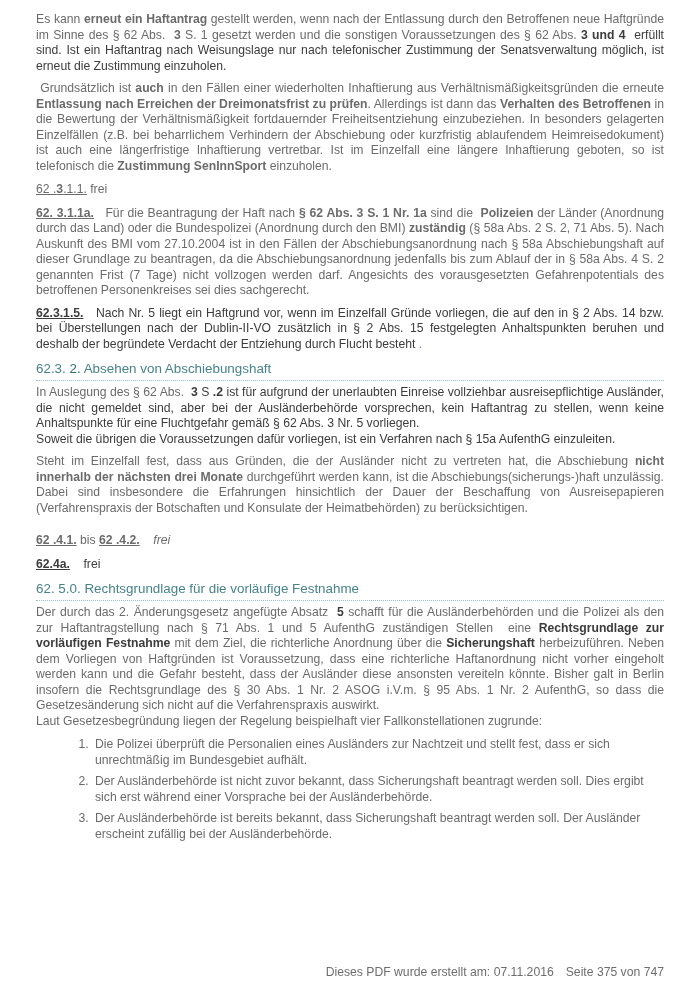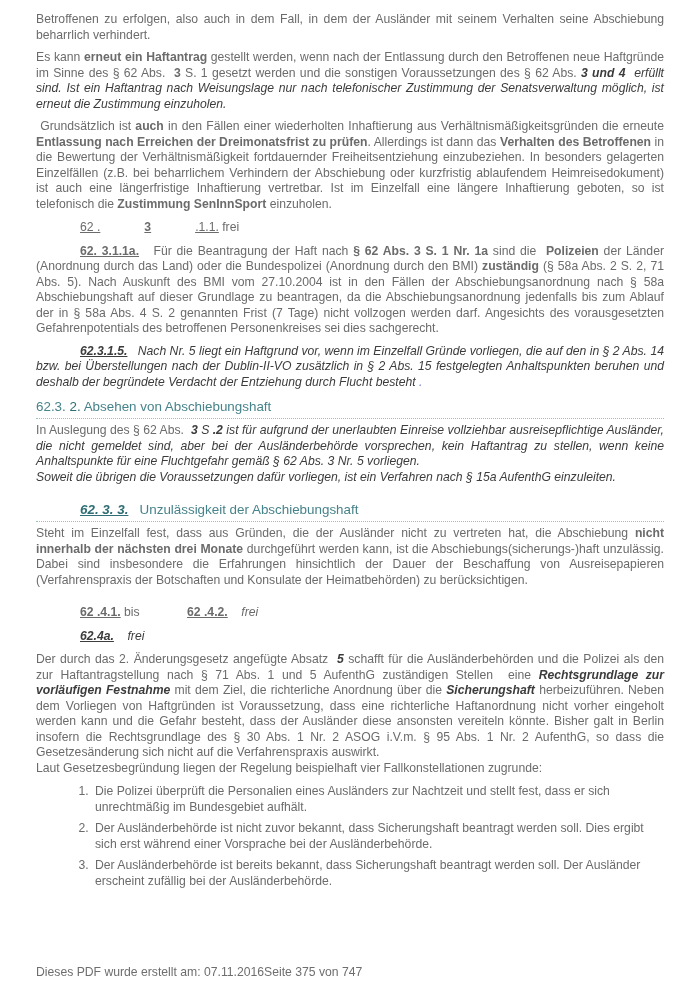--- a/index.html
+++ b/index.html
@@ -33,52 +33,51 @@
     margin:8px 0 8px 0;
   }
   .heading{
     font-size:13.4px;line-height:16px;color:var(--teal);
     border-bottom:1px dotted var(--rule);
     padding-bottom:3px;margin:9px 0 4px 0;
   }
   .gap-before{margin-top:17px;}
   .b{font-weight:700;}
   .i{font-style:italic;}
-  .u{text-decoration:underline;margin-left:44px;}
-  .c-dark{color:var(--dark);font-style:italic;}
+  .u{text-decoration:underline;}
+  .c-dark{color:var(--dark);}
   .c-tealDark{color:var(--tealDark);}
   .c-blue{color:var(--blue);}
   .num-list{
     margin:2px 0 0 0;padding-left:56px;
     font-size:12.2px;line-height:16px;color:var(--gray);
   }
   .num-list li{padding-left:3px;margin-bottom:5px;}
   .footer{
     position:absolute;left:36px;right:36px;bottom:11px;
-    display:flex;justify-content:flex-start;
-    font-size:12.2px;color:var(--footer);
+    display:flex;justify-content:flex-end;
+    font-size:12.2px;color:var(--footer);gap:12px;
   }
 </style>
 </head>
 <body>
 
 <div class="page">
   <div>
-      <div class="paragraph justify"><span>Betroffenen zu erfolgen, also auch in dem Fall, in dem der Ausländer mit seinem Verhalten seine Abschiebung beharrlich verhindert.</span></div>
       <div class="paragraph justify"><span>Es kann </span><span class="b">erneut ein Haftantrag</span><span> gestellt werden, wenn nach der Entlassung durch den Betroffenen neue Haftgründe im Sinne des § 62 Abs.&nbsp; </span><span class="b">3</span><span> S. 1 gesetzt werden und die sonstigen Voraussetzungen des § 62 Abs. </span><span class="b c-dark">3 und 4</span><span class="c-dark">&nbsp; erfüllt sind. Ist ein Haftantrag nach Weisungslage nur nach telefonischer Zustimmung der Senatsverwaltung möglich, ist erneut die Zustimmung einzuholen.</span></div>
       <div class="paragraph justify"><span>&nbsp;Grundsätzlich ist </span><span class="b">auch</span><span> in den Fällen einer wiederholten Inhaftierung aus Verhältnismäßigkeitsgründen die erneute </span><span class="b">Entlassung nach Erreichen der Dreimonatsfrist zu prüfen</span><span>. Allerdings ist dann das </span><span class="b">Verhalten des Betroffenen</span><span> in die Bewertung der Verhältnismäßigkeit fortdauernder Freiheitsentziehung einzubeziehen. In besonders gelagerten Einzelfällen (z.B. bei beharrlichem Verhindern der Abschiebung oder kurzfristig ablaufendem Heimreisedokument) ist auch eine längerfristige Inhaftierung vertretbar. Ist im Einzelfall eine längere Inhaftierung geboten, so ist telefonisch die </span><span class="b">Zustimmung SenInnSport</span><span> einzuholen.</span></div>
       <div class="label-line"><span class="u">62 .</span><span class="b u">3</span><span class="u">.1.1.</span><span> frei</span></div>
       <div class="paragraph justify"><span class="b u">62. 3.1.1a.</span><span>&nbsp;&nbsp; Für die Beantragung der Haft nach </span><span class="b">§ 62 Abs. 3 S. 1 Nr. 1a</span><span> sind die &nbsp;</span><span class="b">Polizeien</span><span> der Länder (Anordnung durch das Land) oder die Bundespolizei (Anordnung durch den BMI) </span><span class="b">zuständig</span><span> (§ 58a Abs. 2 S. 2, 71 Abs. 5). Nach Auskunft des BMI vom 27.10.2004 ist in den Fällen der Abschiebungsanordnung nach § 58a Abschiebungshaft auf dieser Grundlage zu beantragen, da die Abschiebungsanordnung jedenfalls bis zum Ablauf der in § 58a Abs. 4 S. 2 genannten Frist (7 Tage) nicht vollzogen werden darf. Angesichts des vorausgesetzten Gefahrenpotentials des betroffenen Personenkreises sei dies sachgerecht.</span></div>
       <div class="paragraph justify c-dark"><span class="b u">62.3.1.5.</span><span>&nbsp;&nbsp; Nach Nr. 5 liegt ein Haftgrund vor, wenn im Einzelfall Gründe vorliegen, die auf den in § 2 Abs. 14 bzw. bei Überstellungen nach der Dublin-II-VO zusätzlich in § 2 Abs. 15 festgelegten Anhaltspunkten beruhen und deshalb der begründete Verdacht der Entziehung durch Flucht besteht </span><span class="c-blue">.</span></div>
       <div class="heading"><span>62.3. </span><span class="c-tealDark">2.</span><span> Absehen von Abschiebungshaft</span></div>
       <div class="paragraph justify"><span>In Auslegung des § 62 Abs.&nbsp; </span><span class="b c-dark">3</span><span class="c-dark"> S </span><span class="b c-dark">.2</span><span class="c-dark"> ist für aufgrund der unerlaubten Einreise vollziehbar ausreisepflichtige Ausländer, die nicht gemeldet sind, aber bei der Ausländerbehörde vorsprechen, kein Haftantrag zu stellen, wenn keine Anhaltspunkte für eine Fluchtgefahr gemäß § 62 Abs. 3 Nr. 5 vorliegen.</span><br><span class="c-dark">Soweit die übrigen die Voraussetzungen dafür vorliegen, ist ein Verfahren nach § 15a AufenthG einzuleiten.</span></div>
-      <div class="heading gap-before"><span class="b i u c-tealDark">62. 3. 3.</span><span>&nbsp;&nbsp; Unzulässigkeit der Abschiebungshaft</span></div>
       <div class="paragraph justify"><span>Steht im Einzelfall fest, dass aus Gründen, die der Ausländer nicht zu vertreten hat, die Abschiebung </span><span class="b">nicht innerhalb der nächsten drei Monate</span><span> durchgeführt werden kann, ist die Abschiebungs(sicherungs-)haft unzulässig. Dabei sind insbesondere die Erfahrungen hinsichtlich der Dauer der Beschaffung von Ausreisepapieren (Verfahrenspraxis der Botschaften und Konsulate der Heimatbehörden) zu berücksichtigen.</span></div>
       <div class="label-line gap-before"><span class="b u">62 .4.1.</span><span> bis </span><span class="b u">62 .4.2.</span><span>&nbsp;&nbsp;&nbsp; </span><span class="i">frei</span></div>
       <div class="label-line c-dark"><span class="b u">62.4a.</span><span>&nbsp;&nbsp;&nbsp; frei</span></div>
+      <div class="heading"><span>62. 5.0. Rechtsgrundlage für die vorläufige Festnahme</span></div>
       <div class="paragraph justify"><span>Der durch das 2. Änderungsgesetz angefügte Absatz&nbsp; </span><span class="b c-dark">5</span><span> schafft für die Ausländerbehörden und die Polizei als den zur Haftantragstellung nach § 71 Abs. 1 und 5 AufenthG zuständigen Stellen&nbsp; eine </span><span class="b c-dark">Rechtsgrundlage zur vorläufigen Festnahme</span><span> mit dem Ziel, die richterliche Anordnung über die </span><span class="b c-dark">Sicherungshaft</span><span> herbeizuführen. Neben dem Vorliegen von Haftgründen ist Voraussetzung, dass eine richterliche Haftanordnung nicht vorher eingeholt werden kann und die Gefahr besteht, dass der Ausländer diese ansonsten vereiteln könnte. Bisher galt in Berlin insofern die Rechtsgrundlage des § 30 Abs. 1 Nr. 2 ASOG i.V.m. § 95 Abs. 1 Nr. 2 AufenthG, so dass die Gesetzesänderung sich nicht auf die Verfahrenspraxis auswirkt.</span><br><span>Laut Gesetzesbegründung liegen der Regelung beispielhaft vier Fallkonstellationen zugrunde:</span></div>
       <ol class="num-list">
         <li>Die Polizei überprüft die Personalien eines Ausländers zur Nachtzeit und stellt fest, dass er sich unrechtmäßig im Bundesgebiet aufhält.</li>
         <li>Der Ausländerbehörde ist nicht zuvor bekannt, dass Sicherungshaft beantragt werden soll. Dies ergibt sich erst während einer Vorsprache bei der Ausländerbehörde.</li>
         <li>Der Ausländerbehörde ist bereits bekannt, dass Sicherungshaft beantragt werden soll. Der Ausländer erscheint zufällig bei der Ausländerbehörde.</li>
       </ol>
     </div>
 </div>
 
 <div class="footer">

